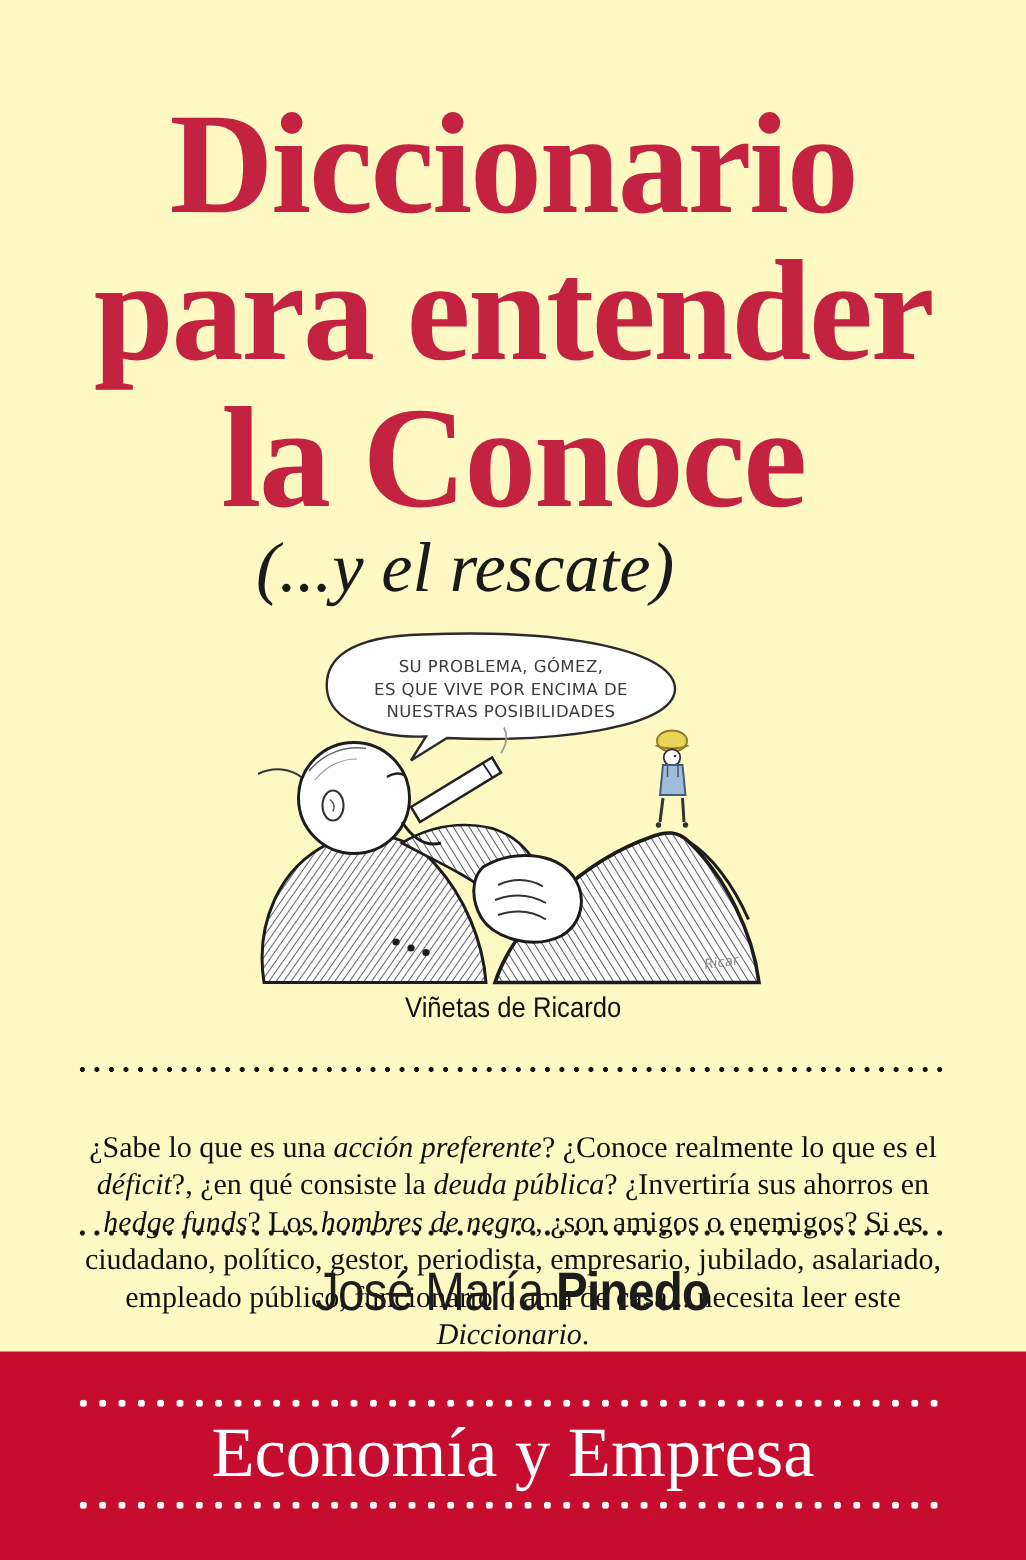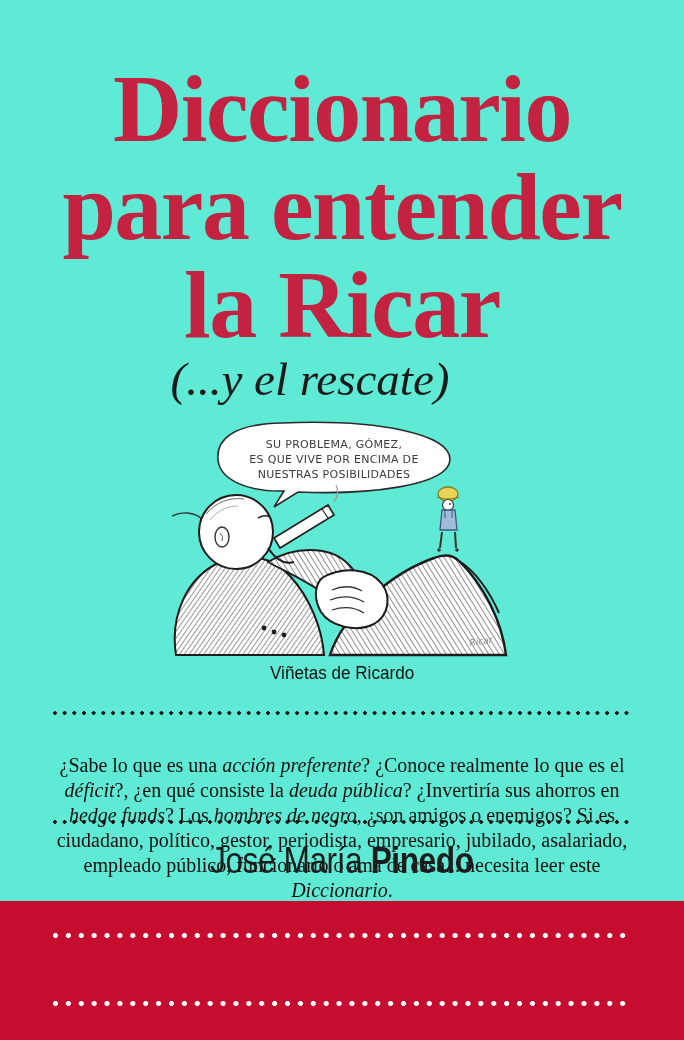--- a/index.html
+++ b/index.html
@@ -1,18 +1,18 @@
 <!DOCTYPE html>
 <html><head>
 <meta charset="utf-8">
 <style>
   html,body { margin:0; padding:0; background:#888; }
   .cover {
     position:relative; width:684px; height:1040px; margin:0 auto;
-    background:#5eead4; overflow:hidden;
+    background:#fef9c3; overflow:hidden;
     font-family:"Liberation Serif", serif;
   }
   
   .title-block {
     position:absolute; top:60px; left:0; width:684px;
     text-align:center; color:#c32240; font-weight:bold;
     font-size:96px; line-height:98px; letter-spacing:-1.5px;
   }
   .subtitle {
     position:absolute; top:352px; left:0; width:620px;
@@ -71,21 +71,21 @@
   .sig-text { font-family:"DejaVu Sans", sans-serif; font-style:italic; font-size:9px; fill:#8a8a8a; }
 </style>
 </head>
 <body>
 
 <div class="cover">
 
   <div class="title-block">
     <div>Diccionario</div>
     <div>para entender</div>
-    <div>la Ricar</div>
+    <div>la Conoce</div>
   </div>
   <div class="subtitle">(...y el rescate)</div>
 
   <svg class="cartoon" viewBox="0 0 340 245" xmlns="http://www.w3.org/2000/svg">
     <defs>
       <pattern id="hatch" patternUnits="userSpaceOnUse" width="4" height="4" patternTransform="rotate(35)">
         <rect width="4" height="4" fill="#fdfdfd"></rect>
         <line x1="0" y1="0" x2="0" y2="4" stroke="#474747" stroke-width="1.1"></line>
       </pattern>
       <pattern id="hatch2" patternUnits="userSpaceOnUse" width="4.5" height="4.5" patternTransform="rotate(-32)">
@@ -168,16 +168,17 @@
 
   <div class="author">
     <span class="cond">
       <span>José María</span>
       <span class="last">Pinedo</span>
     </span>
   </div>
 
   <div class="banner">
     <div class="dots-white row1"></div>
+    <div class="banner-label">Economía y Empresa</div>
     <div class="dots-white row2"></div>
   </div>
 
 </div>
 
 </body></html>

